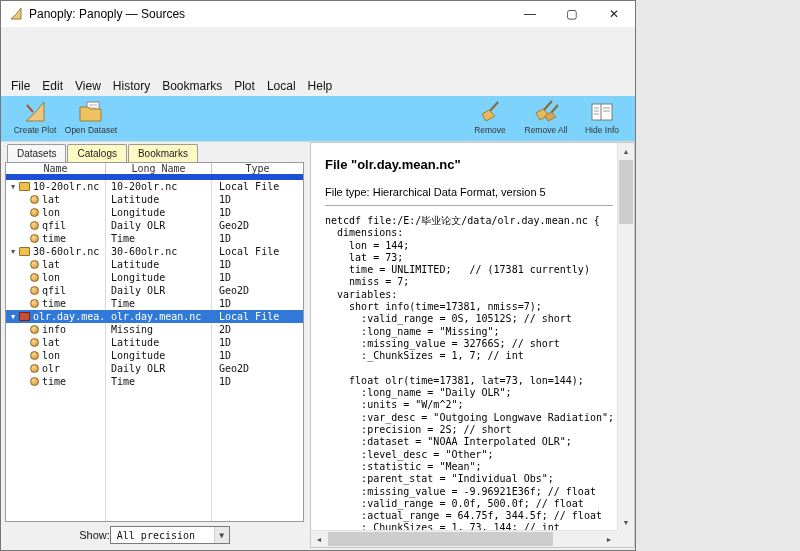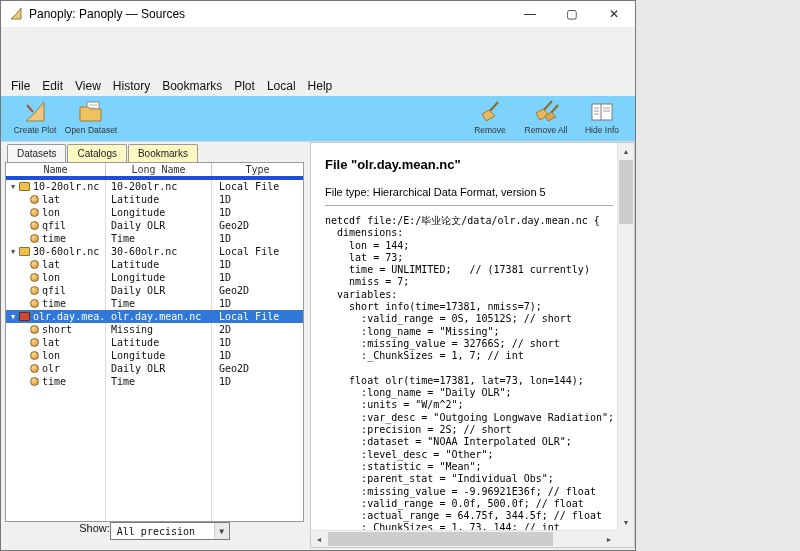--- a/index.html
+++ b/index.html
@@ -36,42 +36,42 @@
                background:#ffffff; border:1px solid #c8c8c8; margin-bottom:2px; }
 
   
   .tabs { height:20px; display:flex; align-items:center; padding-left:2px; flex:none; }
   .tab { font-size:10px; color:#222; padding:3px 9px 3px; background:#fef9c3; border:1px solid #9a9a9a;
          border-bottom:none; border-radius:2px 2px 0 0; margin-right:1px; position:relative; bottom:-1px; }
   .tab.active { background:#f7f7f7; z-index:2; }
 
   
   .tree-box { flex:1; background:#fff; border:1px solid #9a9a9a; display:flex; flex-direction:column; min-height:0; z-index:1; }
-  .tree-header { height:17px; flex:none; display:flex; border-bottom:4px solid #1d4ed8;
+  .tree-header { height:17px; flex:none; display:flex; border-bottom:6px solid #1d4ed8;
                  font:10px "DejaVu Sans Mono", monospace; color:#333; }
   .hc { display:flex; align-items:center; justify-content:center; border-right:1px solid #c4c4c4; }
   .hc-name { width:100px; } .hc-long { width:106px; } .hc-type { flex:1; border-right:none; }
   .tree-body { flex:1; position:relative; overflow:hidden; font:10px "DejaVu Sans Mono", monospace; }
   .vline { position:absolute; top:0; bottom:0; width:1px; background:#dcdcdc; }
   .vline1 { left:99px; } .vline2 { left:205px; }
   .tree-row { display:flex; height:13px; align-items:center; color:#111; position:relative; }
   .tree-row.selected { background:var(--sel-color,#3179d8); color:#fff; }
   .tree-row.selected .expander { color:#fff; }
   .cell { overflow:hidden; white-space:nowrap; }
   .c-name { width:100px; display:flex; align-items:center; padding-left:1px; flex:none; }
   .c-long { width:106px; padding-left:5px; flex:none; }
   .c-type { flex:1; padding-left:7px; }
   .expander { width:12px; font-size:7px; color:#555; text-align:center; flex:none; }
   .icon-ds { width:11px; height:9px; background:#eec04f; border:1px solid #96701e; border-radius:1px;
              margin-right:3px; flex:none; }
   .icon-ds.sel { background:#cc4b33; border-color:#6e2413; }
   .icon-var { width:9px; height:9px; border-radius:50%; flex:none; margin:0 3px 0 11px;
               background:radial-gradient(circle at 35% 35%, #ffd98f, #cf8a2b); border:1px solid #8c6420; }
 
-  .tree-footer { height:26px; flex:none; display:flex; justify-content:center; gap:0;
+  .tree-footer { height:26px; flex:none; display:flex; align-items:center; justify-content:center; gap:0;
                  font-size:11px; color:#111; }
   .filter-select { width:120px; height:18px; border:1px solid #7a7a7a; background:#fff; display:flex;
                    align-items:center; font:10px "DejaVu Sans Mono", monospace; }
   .filter-value { flex:1; padding-left:6px; white-space:nowrap; overflow:hidden; }
   .filter-arrow { width:15px; height:100%; display:flex; align-items:center; justify-content:center;
                   font-size:8px; color:#444; background:#e9e9e9; border-left:1px solid #cfcfcf; }
 
   
   .info-view { grid-column:1; grid-row:1; overflow:hidden; padding:14px 4px 0 14px; }
   .file-title { font-size:13px; font-weight:bold; color:#000; margin-bottom:14px; }
@@ -296,21 +296,21 @@
                 <span class="icon-ds sel"></span>
                 <span>olr.day.mea...</span>
               </div>
               <div class="cell c-long">olr.day.mean.nc</div>
               <div class="cell c-type">Local File</div>
             </div>
             <div class="tree-row">
               <div class="cell c-name">
                 <span class="expander"></span>
                 <span class="icon-var"></span>
-                <span>short</span>
+                <span>info</span>
               </div>
               <div class="cell c-long">Missing</div>
               <div class="cell c-type">2D</div>
             </div>
             <div class="tree-row">
               <div class="cell c-name">
                 <span class="expander"></span>
                 <span class="icon-var"></span>
                 <span>lat</span>
               </div>

